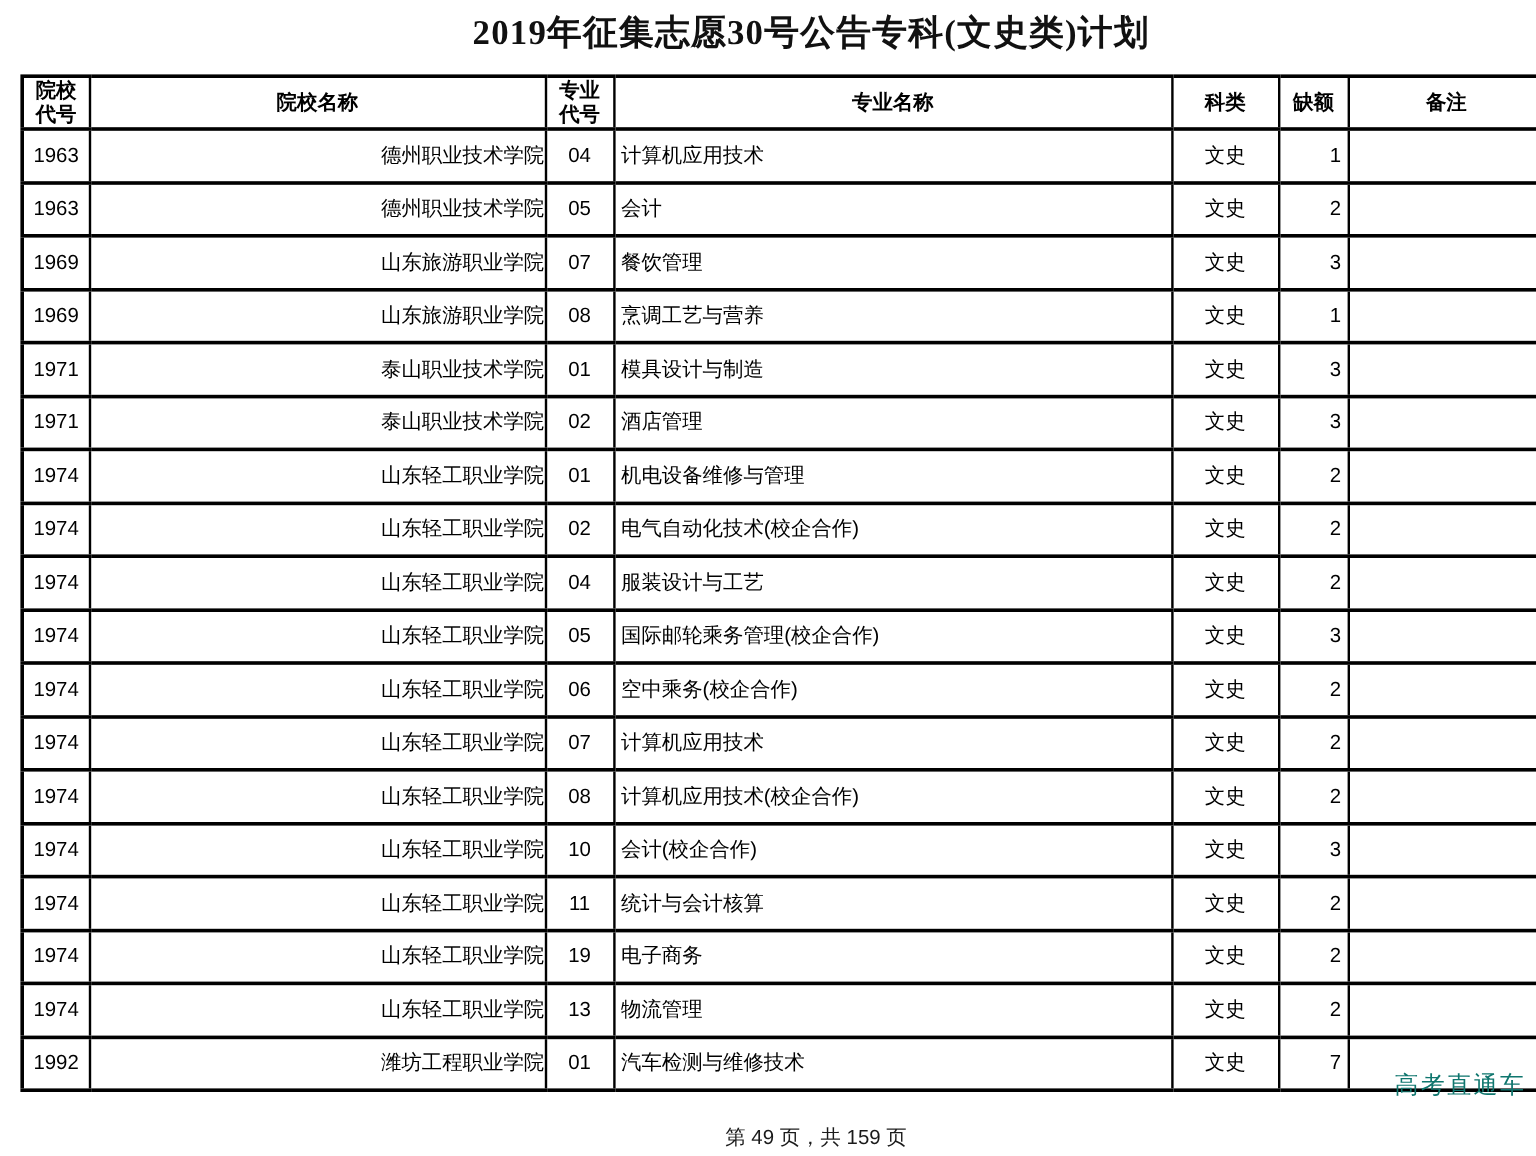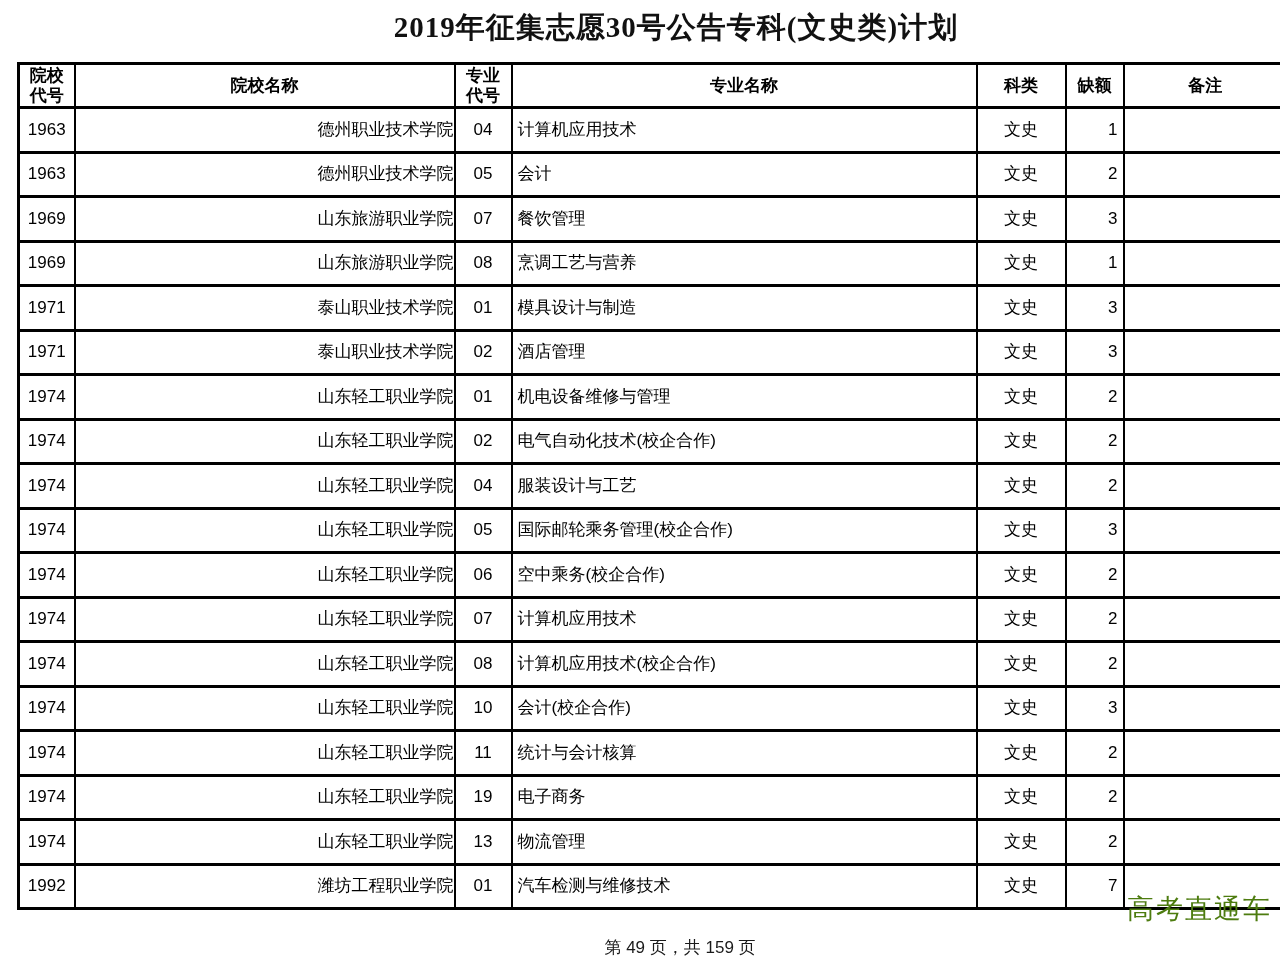--- a/index.html
+++ b/index.html
@@ -74,23 +74,23 @@
     width: 100%;
     text-align: center;
     font-size: 17px;
     color: #1a1a1a;
     padding-left: 40px;
   }
   .watermark {
     position: absolute;
     top: 891px;
     right: 8px;
-    font-size: 27px;
+    font-size: 20px;
     letter-spacing: 2px;
-    color: #4d7c0f;
+    color: #0f766e;
     font-family: Liberation Mono, monospace;
   }
 </style>
 </head>
 <body>
 
 <div class="page">
 
   <div class="doc-title">2019年征集志愿30号公告专科(文史类)计划</div>
 

